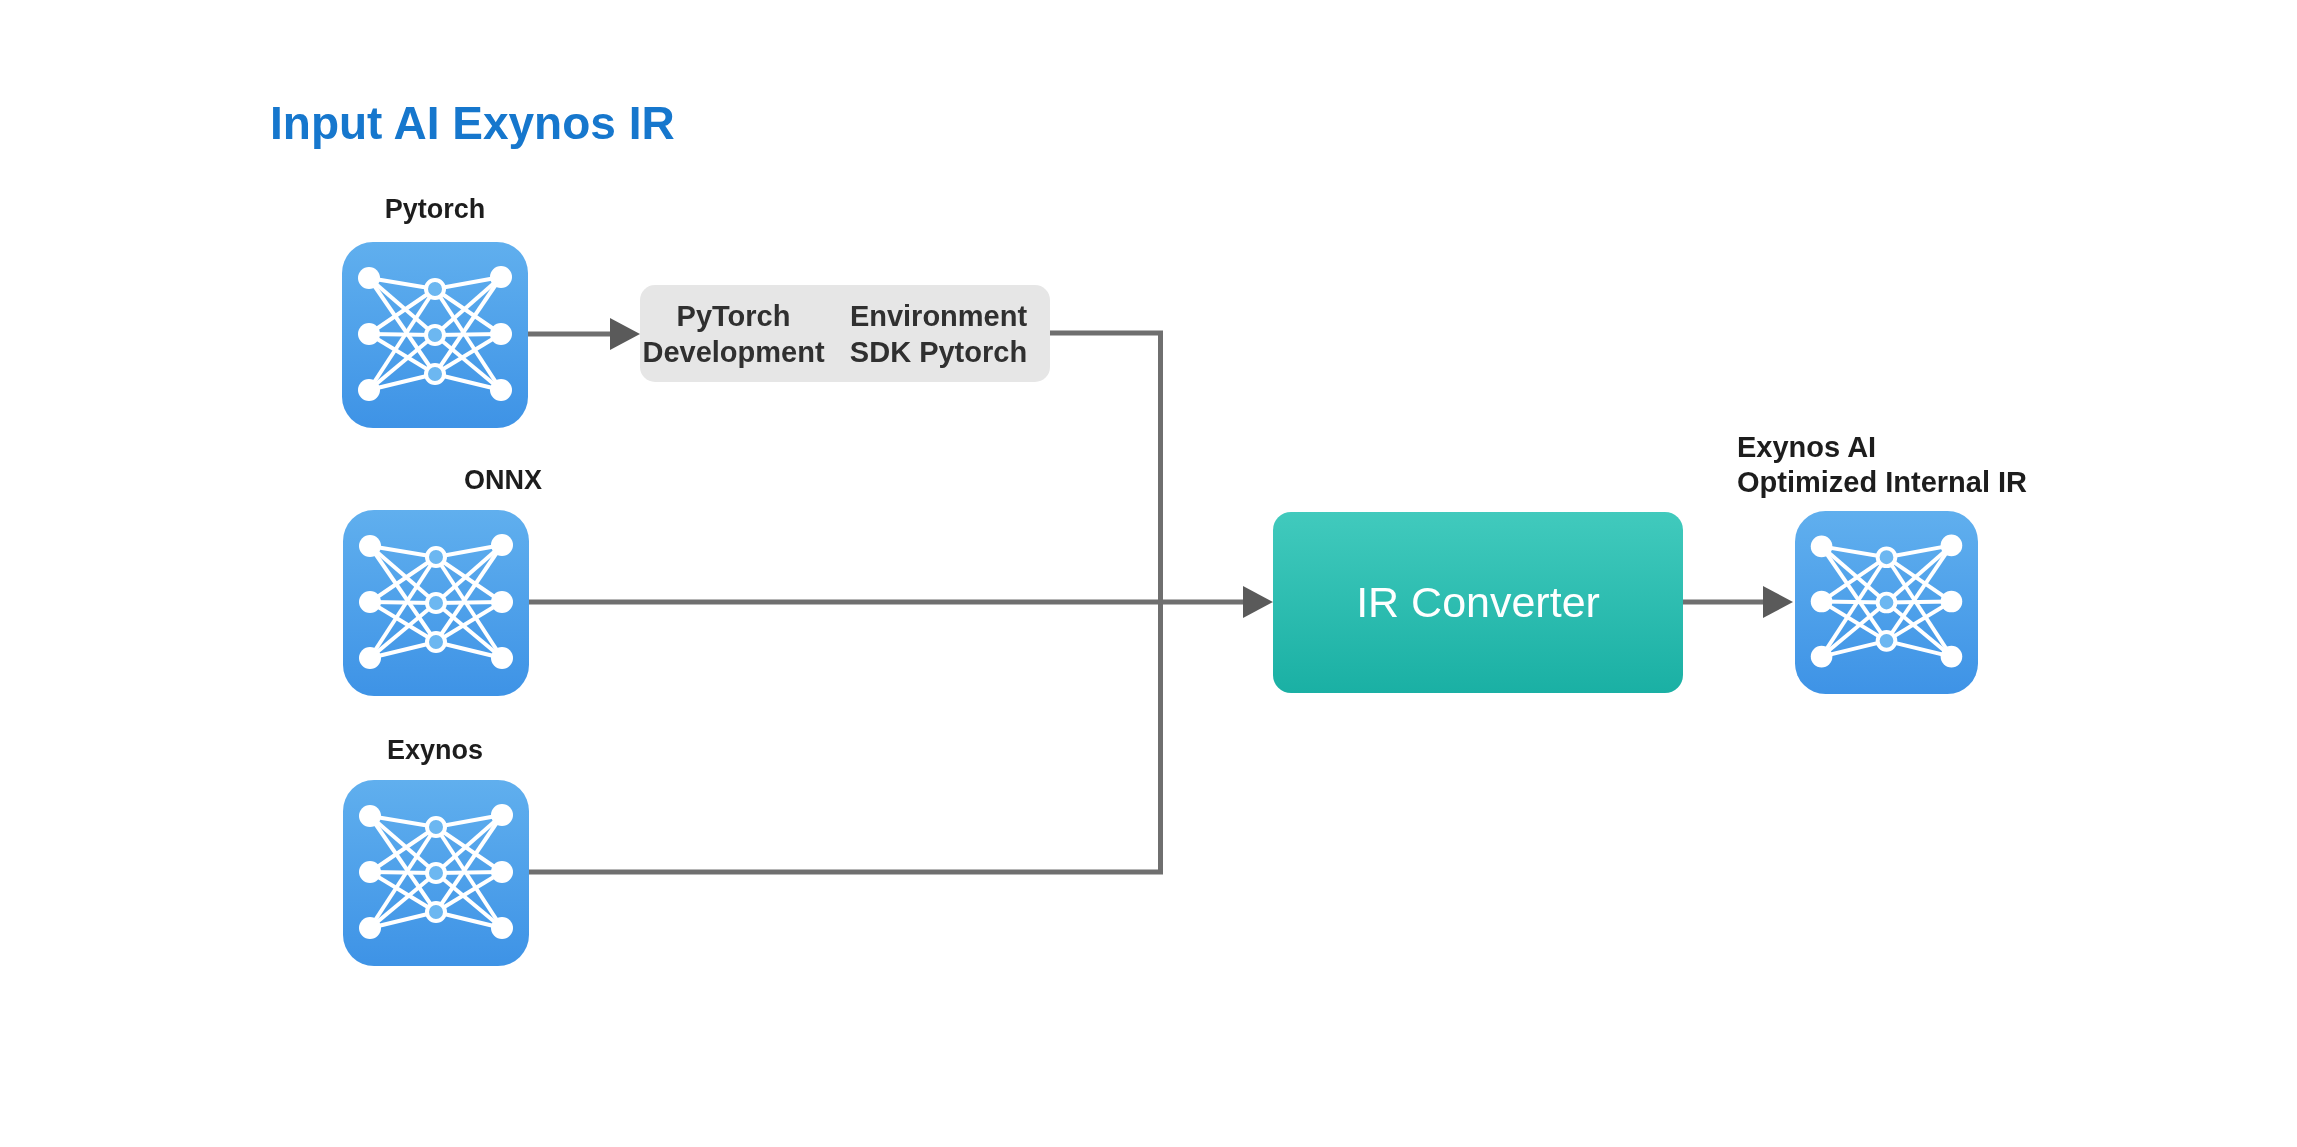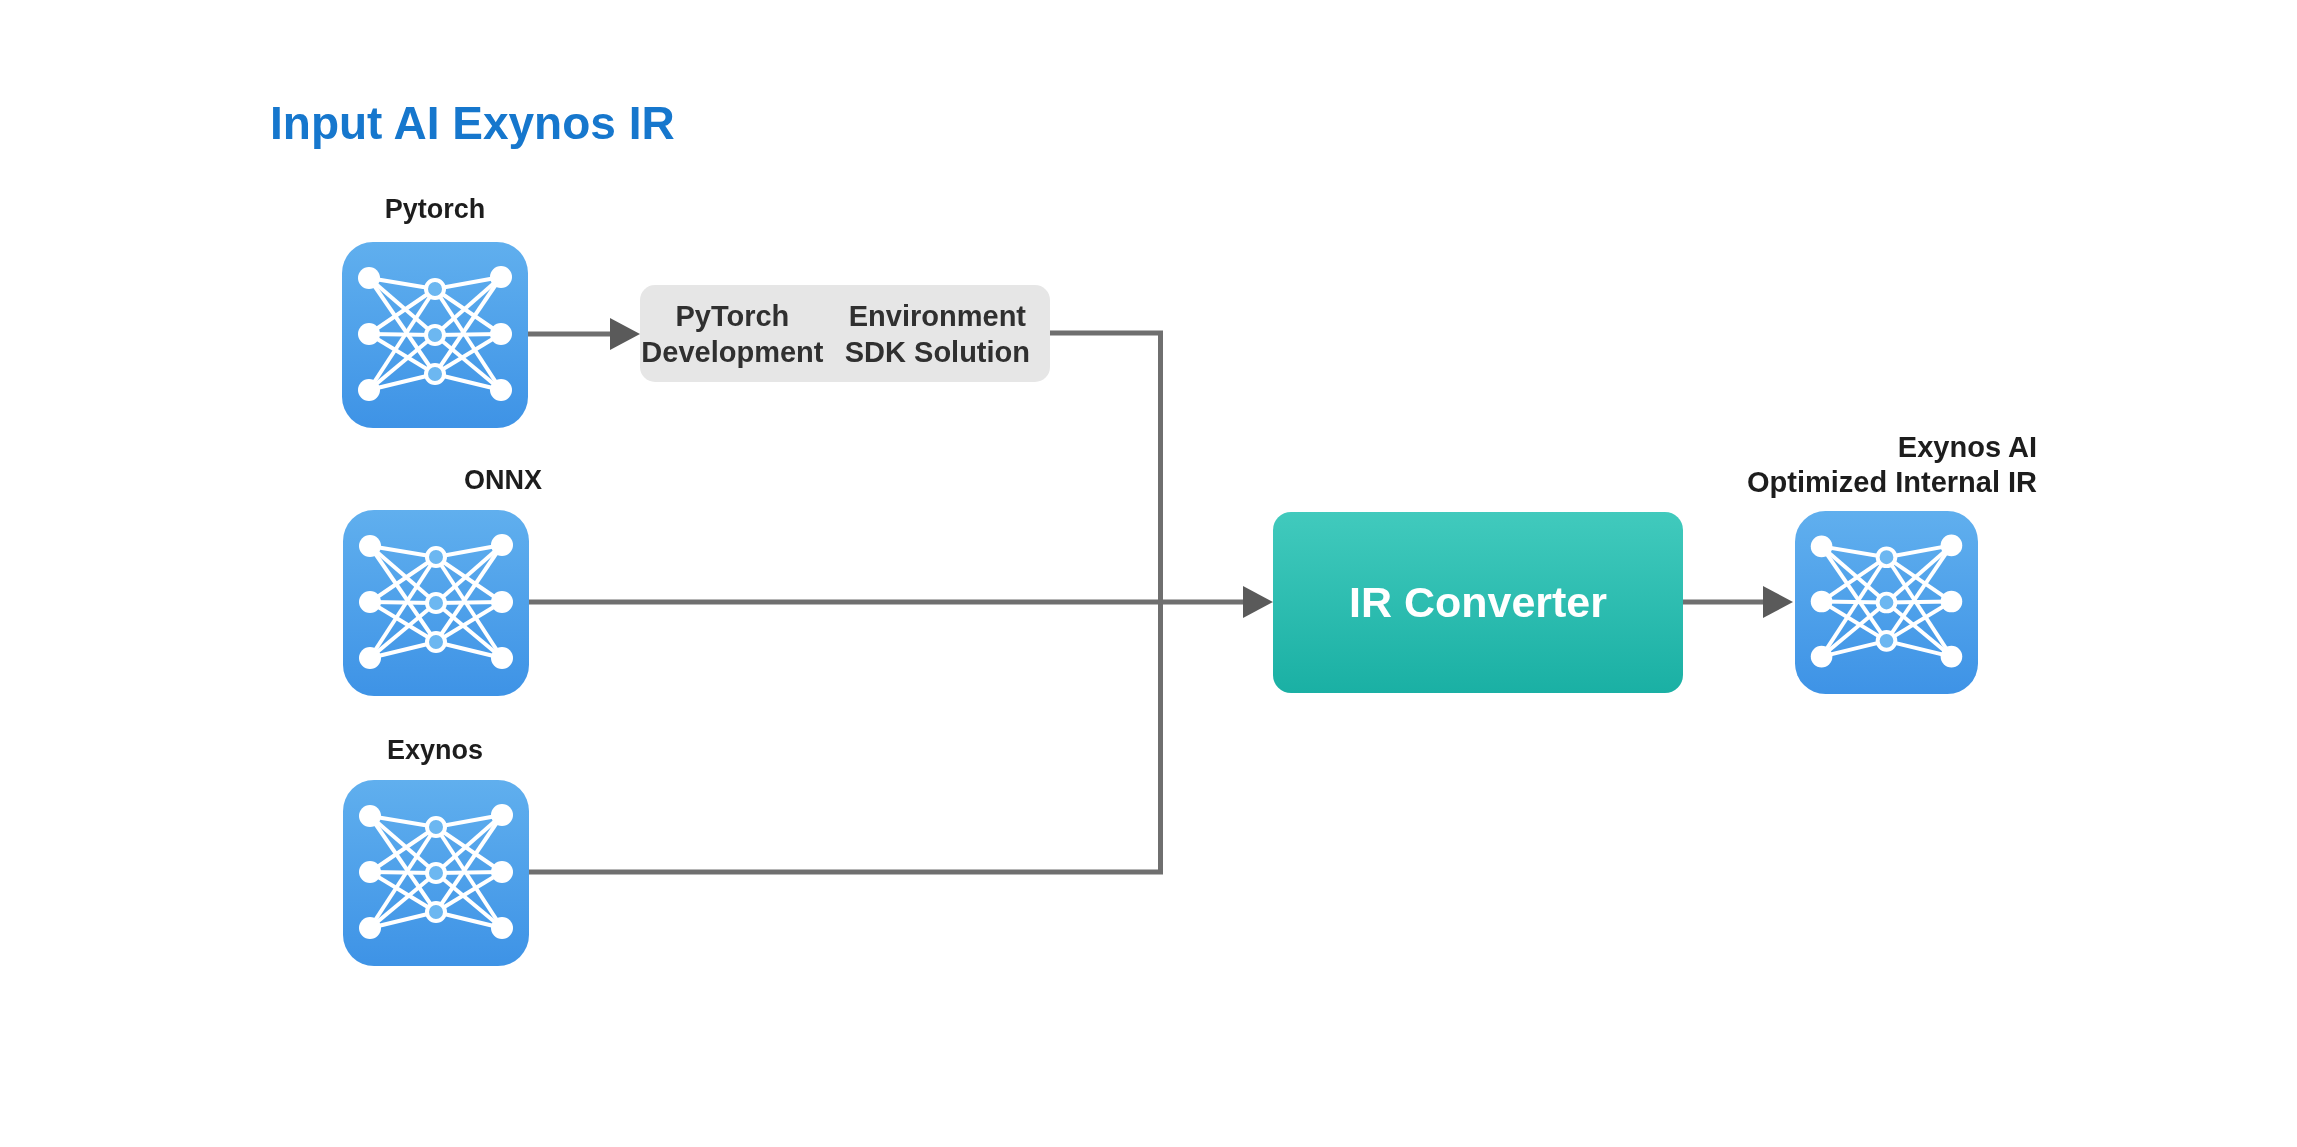--- a/index.html
+++ b/index.html
@@ -26,25 +26,25 @@
     background:#E6E6E6;border-radius:15px;
     display:flex;flex-direction:row;align-items:center;justify-content:center;
     font-size:29px;font-weight:700;color:#303030;line-height:36px;
     text-align:center;
   }
   .ir-box{
     position:absolute;left:1273px;top:512px;width:410px;height:181px;
     background:linear-gradient(180deg,#41CABD 0%,#1AB0A4 100%);
     border-radius:18px;
     display:flex;align-items:center;justify-content:center;
-    font-size:43px;font-weight:700;color:#ffffff;
+    font-size:43px;font-weight:400;color:#ffffff;
   }
   .exynos-label{
     position:absolute;left:1737px;top:430px;width:300px;
-    text-align:right;font-size:29px;font-weight:700;color:#1d1d1d;line-height:35px;
+    text-align:left;font-size:29px;font-weight:700;color:#1d1d1d;line-height:35px;
     white-space:nowrap;
   }
   .connectors{position:absolute;left:0;top:0;pointer-events:none;}
 </style>
 </head>
 <body>
 
 <div class="canvas">
 
   <svg class="connectors" width="2297" height="1147" viewBox="0 0 2297 1147">
@@ -197,21 +197,21 @@
       <g fill="#6CB7F1" stroke="#ffffff" stroke-width="4">
           <circle cx="93" cy="47" r="9"></circle>
           <circle cx="93" cy="93" r="9"></circle>
           <circle cx="93" cy="132" r="9"></circle>
         </g>
     </svg>
     </div>
 
   <div class="sdk-box">
     <span>PyTorch Development</span>
-    <span>Environment SDK Solution</span>
+    <span>Environment SDK Pytorch</span>
   </div>
 
   <div class="ir-box">
     <span>IR Converter</span>
   </div>
 
   <div class="exynos-label">
     <div>Exynos AI</div>
     <div>Optimized Internal IR</div>
   </div>

